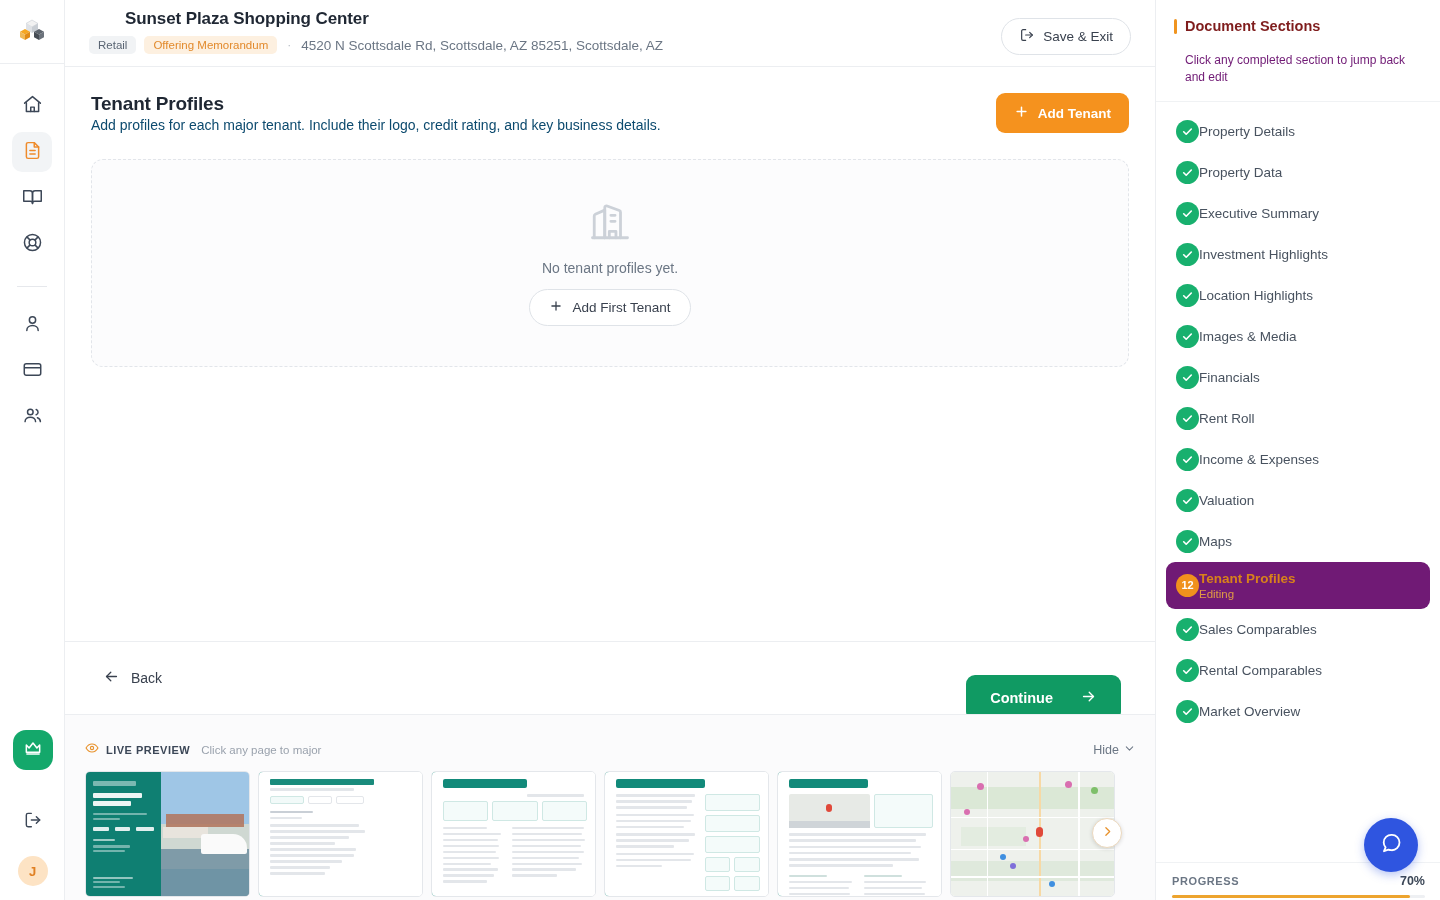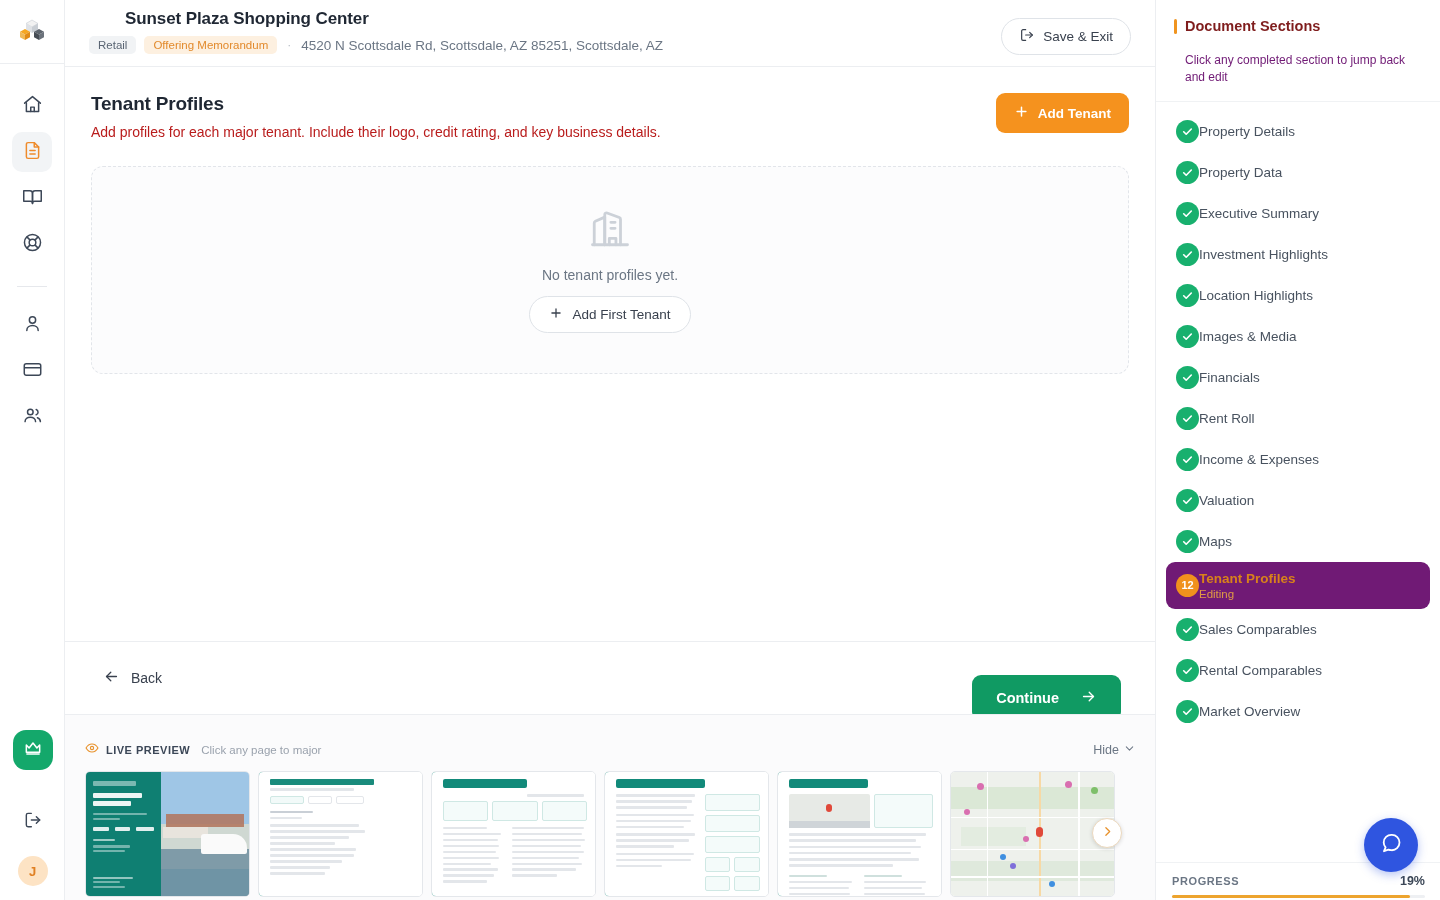--- a/index.html
+++ b/index.html
@@ -68,21 +68,21 @@
     display: flex; align-items: center; gap: 8px;
     border: 1px solid #dfe3e8; border-radius: 21px;
     padding: 8px 17px; font-size: 13.5px; color: #39414e;
     background: #fff; cursor: pointer; font-weight: 500;
   }
 
   
   .main { padding: 26px 26px 0 26px; height: 574px; }
   .main-head { display: flex; justify-content: space-between; align-items: flex-start; }
   .page-title { font-size: 19px; font-weight: 700; color: #1f2733; letter-spacing: -0.2px; }
-  .page-sub { font-size: 14px; color: #b91c1c; margin-top: 9px; text-align: center; }
+  .page-sub { font-size: 14px; color: #0c4a6e; margin-top: 2px; text-align: center; }
   .add-tenant {
     display: flex; align-items: center; gap: 9px;
     background: #f5921e; color: #fff; border: none;
     border-radius: 9px; padding: 11px 18px;
     font-size: 13.5px; font-weight: 600; cursor: pointer;
     font-family: inherit;
   }
   .empty {
     margin-top: 26px; height: 208px;
     border: 1.5px dashed #e2e5ea; border-radius: 12px;
@@ -104,21 +104,21 @@
     border-top: 1px solid #eceef1;
     display: flex; align-items: center; justify-content: space-between;
     padding: 0 34px;
   }
   .back-btn {
     display: flex; align-items: center; gap: 11px;
     background: none; border: none; font-size: 14px; color: #39414e;
     cursor: pointer; padding: 8px 4px; font-family: inherit;
   }
   .continue-btn {
-    display: flex; align-items: center; gap: 21px;
+    display: flex; align-items: center; gap: 27px;
     background: #109a63; color: #fff; border: none;
     border-radius: 9px; padding: 13px 24px;
     font-size: 14.5px; font-weight: 600; cursor: pointer; font-family: inherit; margin-top: 40px;
   }
 
   
   .preview {
     position: absolute; left: 0; top: 714px; width: 1090px; height: 186px;
     border-top: 1px solid #eceef1; background: #fbfbfc;
     padding: 24px 20px 0 20px;
@@ -774,20 +774,20 @@
       <span>
         <svg width="24" height="24" viewBox="0 0 24 24" fill="none" stroke="#fff" stroke-width="1.8" stroke-linecap="round" stroke-linejoin="round">
           <path d="M20.5 11.6a7.6 7.6 0 0 1-8.2 7.6 8.6 8.6 0 0 1-2.9-.5L5 20.2l1.6-3.9a7.4 7.4 0 0 1-1.9-4.9 7.6 7.6 0 0 1 8-7.6 7.6 7.6 0 0 1 7.8 7.8z"></path>
         </svg>
       </span>
     </div>
 
     <div class="progress-wrap">
       <div class="pr-row">
         <span class="pr-label">PROGRESS</span>
-        <span class="pr-val">19%</span>
+        <span class="pr-val">70%</span>
       </div>
       <div class="pr-track">
         <div class="pr-fill" id="progress-fill" style="width: 94%;"></div>
       </div>
     </div>
   </div>
 </div>
 
 </body></html>

